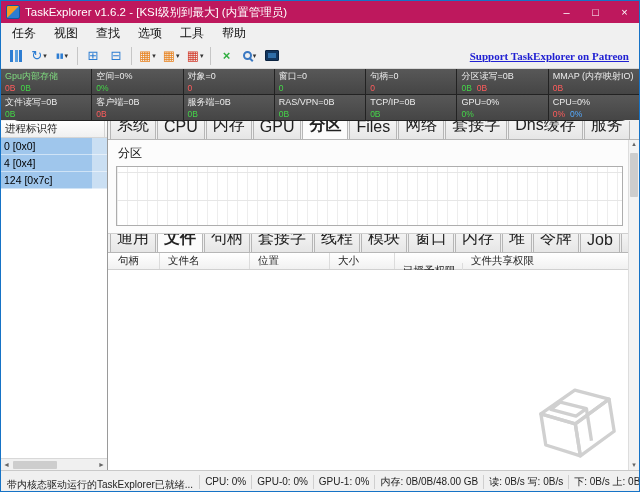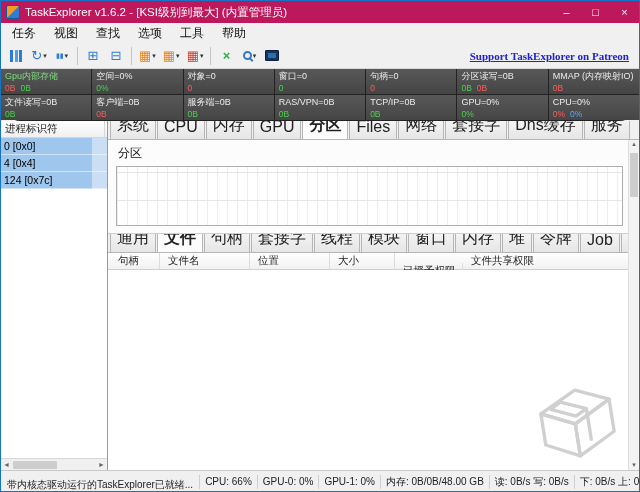--- a/index.html
+++ b/index.html
@@ -371,21 +371,21 @@
         <span class="arr up">▴</span>
         <span class="vthumb"></span>
         <span class="arr down">▾</span>
       </div>
     </div>
   </div>
 
   <div class="statusbar">
     <span class="sb-msg">带内核态驱动运行的TaskExplorer已就绪...</span>
     <span class="sb-right">
-      <span class="sb-seg">CPU: 66%</span>
+      <span class="sb-seg">CPU: 0%</span>
       <span class="sb-seg">GPU-0: 0%</span>
       <span class="sb-seg">GPU-1: 0%</span>
       <span class="sb-seg">内存: 0B/0B/48.00 GB</span>
       <span class="sb-seg">读: 0B/s 写: 0B/s</span>
       <span class="sb-seg">下: 0B/s 上: 0B/s</span>
     </span>
   </div>
 
 </div>
 

